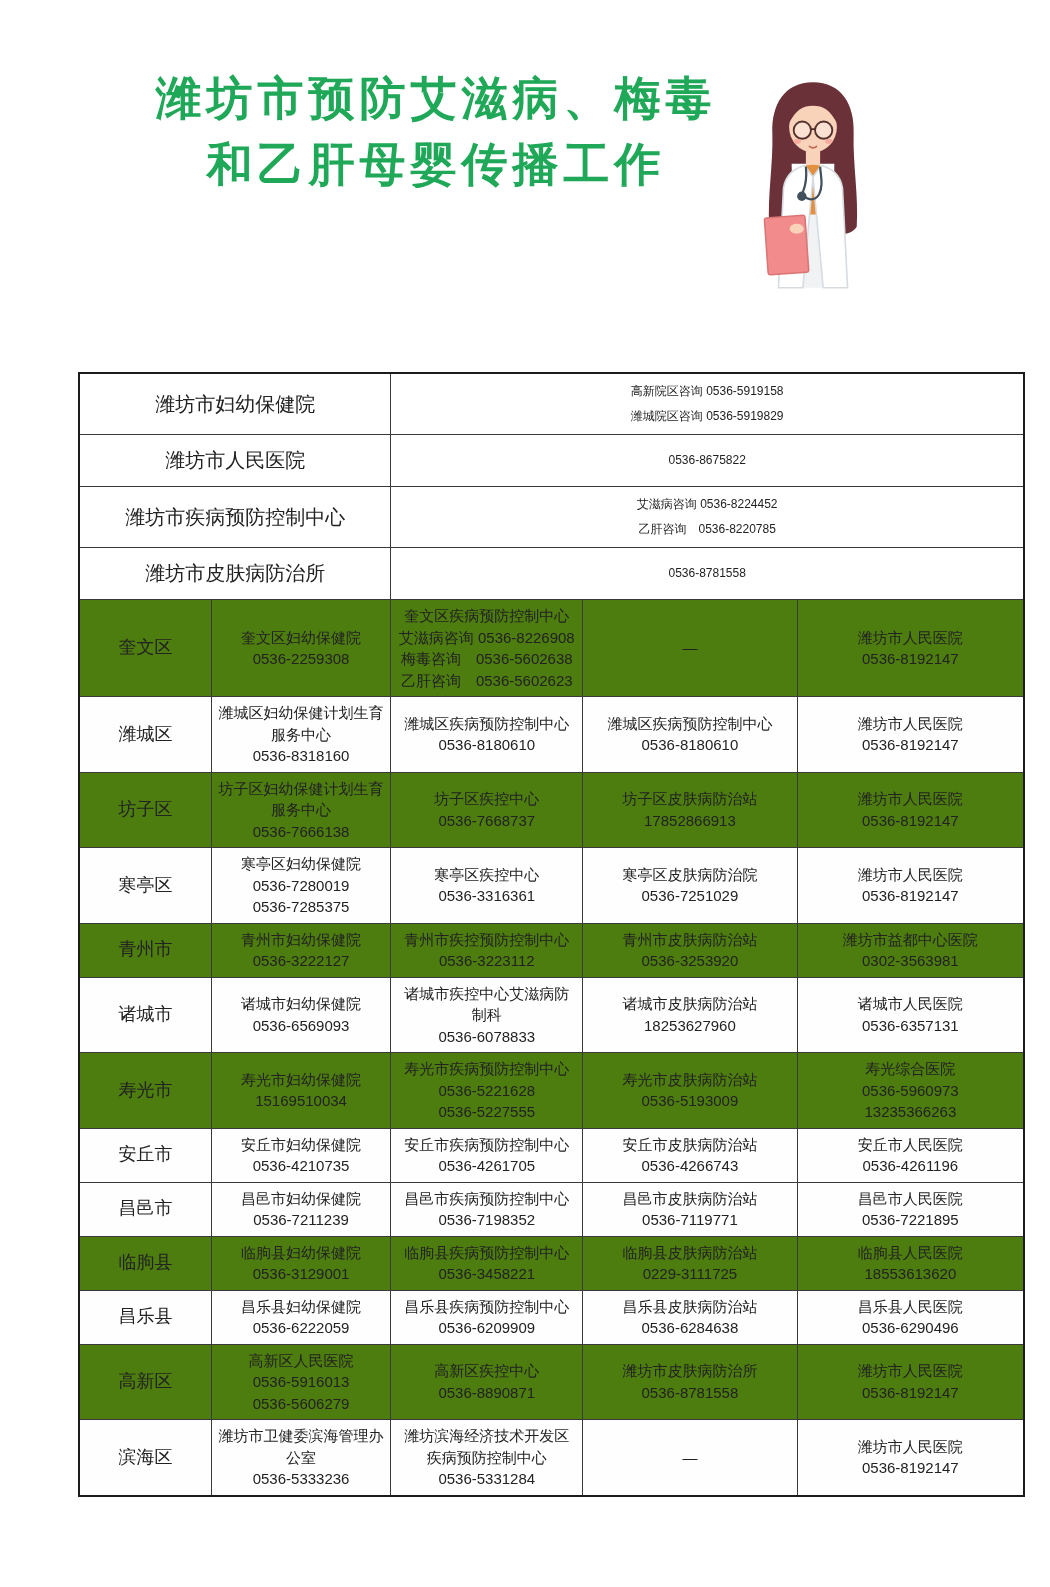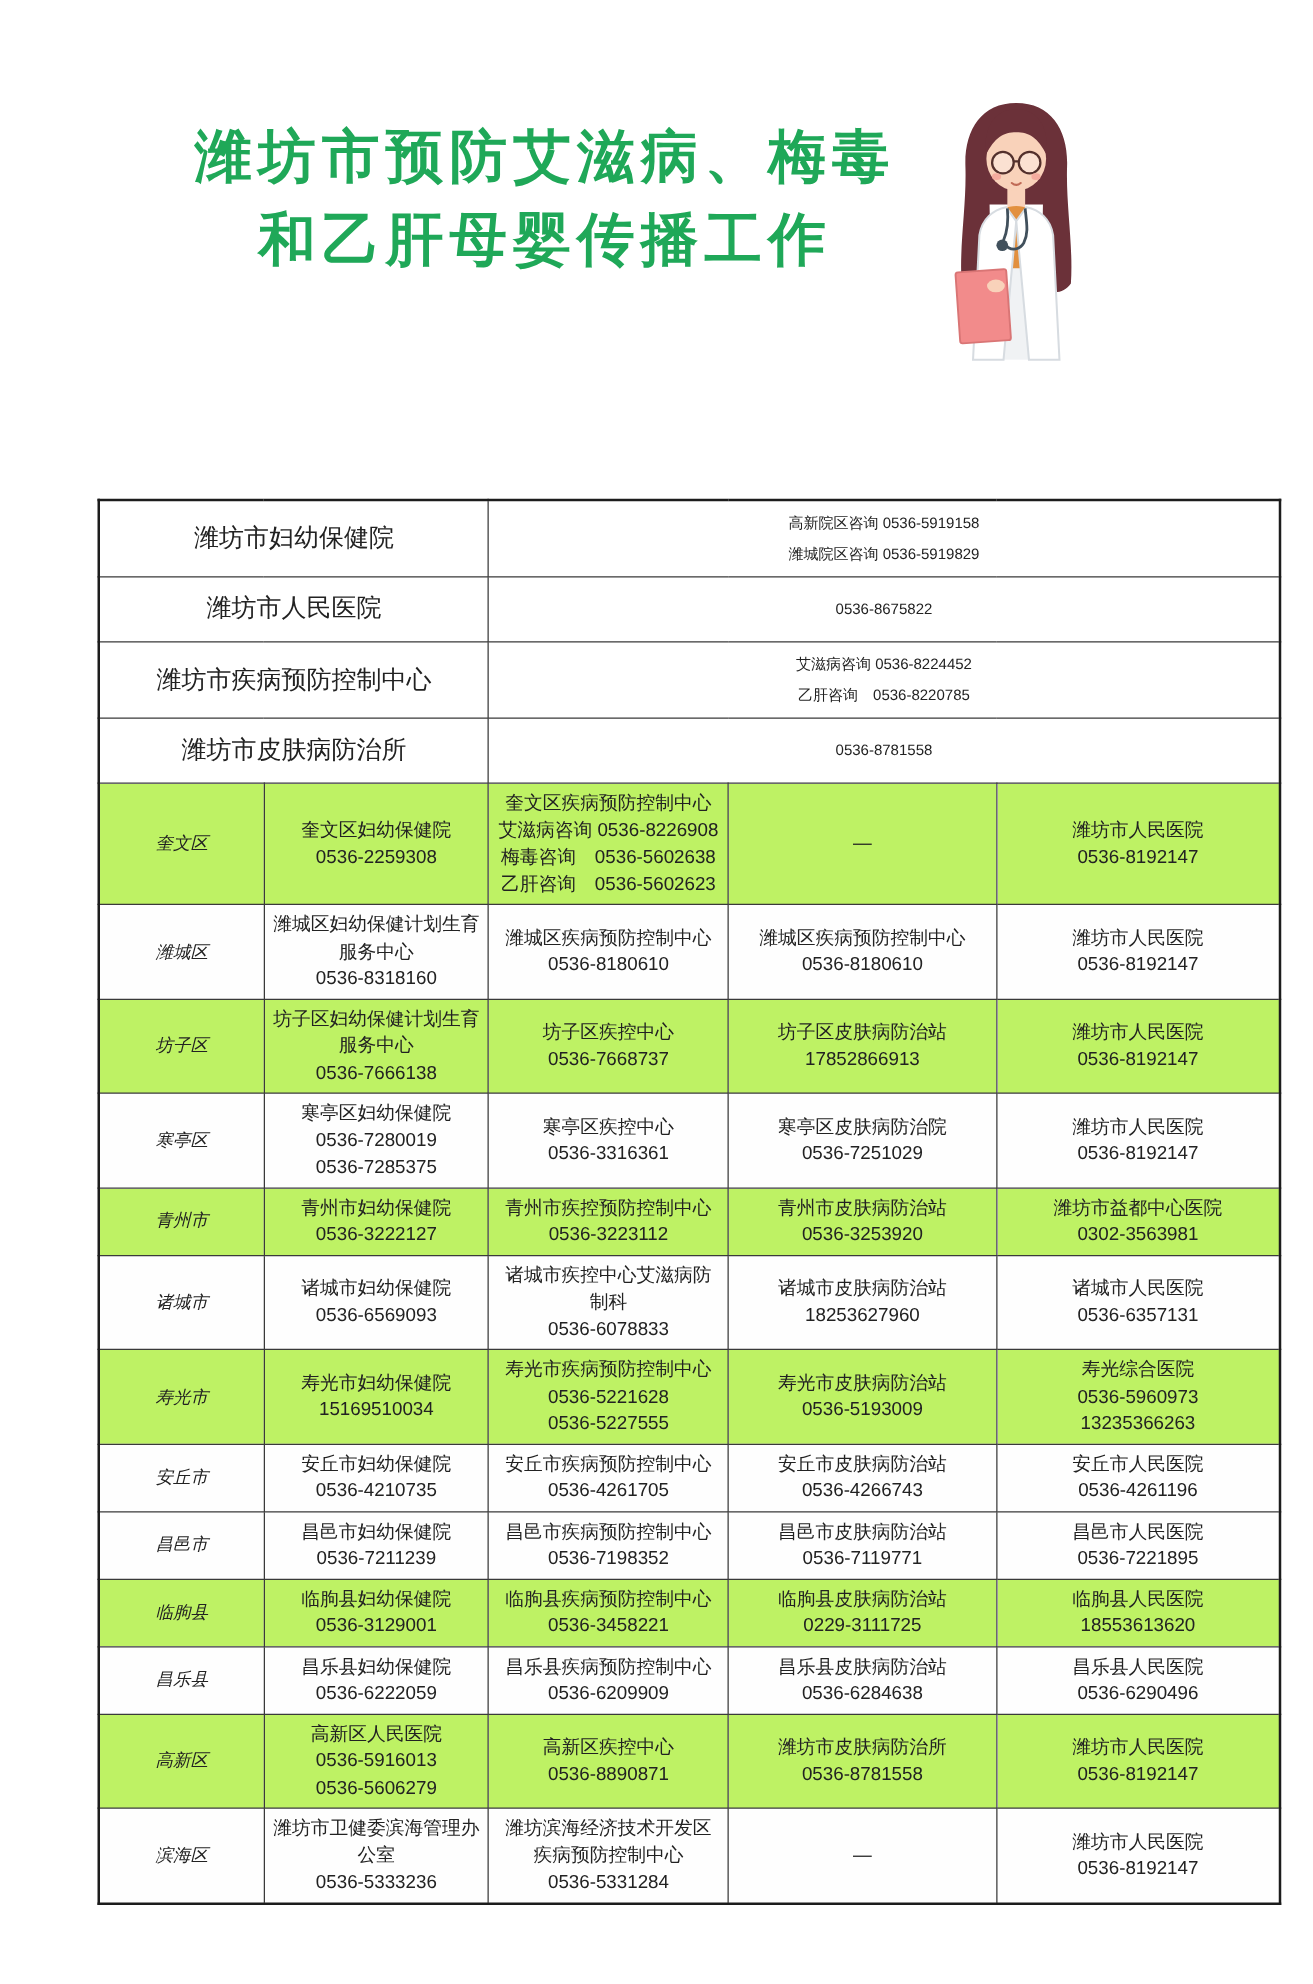--- a/index.html
+++ b/index.html
@@ -2,21 +2,21 @@
 <html><head>
 <meta charset="utf-8">
 <style>
   html,body { margin:0; padding:0; }
   body {
     width:1050px; min-height:1587px; background:#ffffff;
     font-family:"Liberation Sans", sans-serif; color:#222222;
     position:relative;
   }
   
-  .doc-header { position:relative; height:306px; padding-top:93px; box-sizing:content-box; }
+  .doc-header { position:relative; height:306px; padding-top:66px; box-sizing:content-box; }
   .doc-title {
     width:640px; margin-left:116px; text-align:center;
     color:#1fa858; font-weight:bold; font-size:46px; line-height:66px;
     letter-spacing:5px; font-family:"Liberation Serif", serif;
   }
   .doctor-svg { position:absolute; top:76px; left:752px; }
   
   .content { width:947px; margin:0 0 0 78px; }
   table.directory {
     border-collapse:collapse; table-layout:fixed; width:947px;
@@ -32,23 +32,23 @@
   tr.city-row .city-name { font-size:20px; }
   tr.city-row { height:52px; }
   tr.city-row.tall { height:57px; }
   
   tr.head-row th {
     background:#8ac29d; color:#ffffff; font-weight:bold;
     font-size:17px; line-height:27px; height:78px; letter-spacing:1px;
   }
   
   tr.district-row td { font-size:15px; line-height:21.5px; }
-  tr.district-row.tint td { background:#bef264; }
+  tr.district-row.tint td { background:#4d7c0f; }
   tr.district-row.plain td { background:#fefefe; }
-  tr.district-row td.cell-district { font-size:14px;font-style:italic; }
+  tr.district-row td.cell-district { font-size:18px; }
 </style>
 </head>
 <body>
 
 <div class="doc-header">
   <div class="doc-title">
     <div>潍坊市预防艾滋病、梅毒</div>
     <div>和乙肝母婴传播工作</div>
   </div>
   <svg class="doctor-svg" viewBox="0 0 120 210" width="122" height="214" aria-hidden="true">

